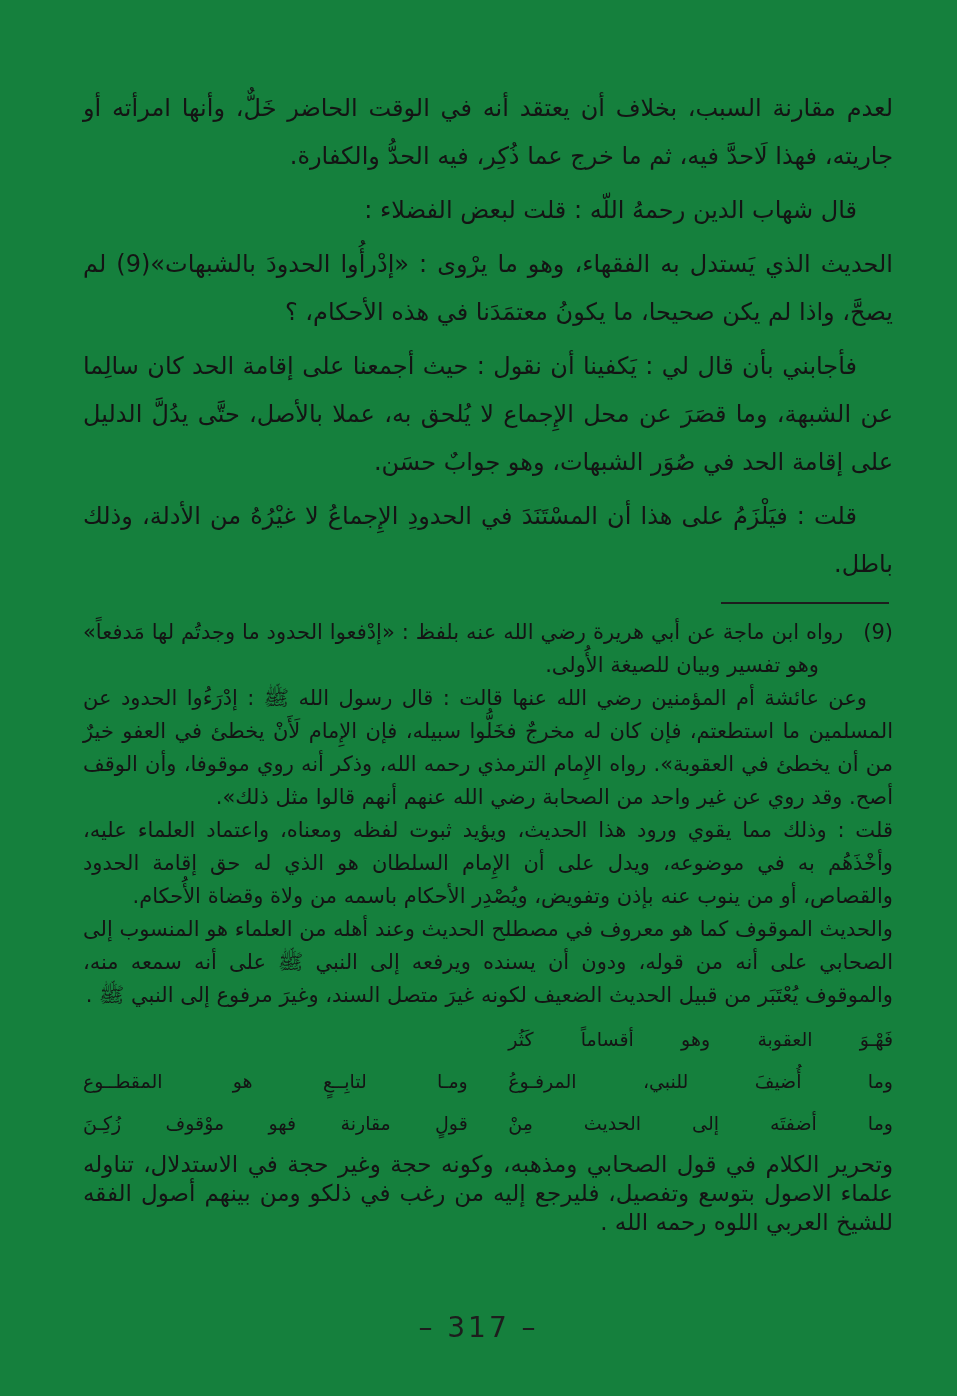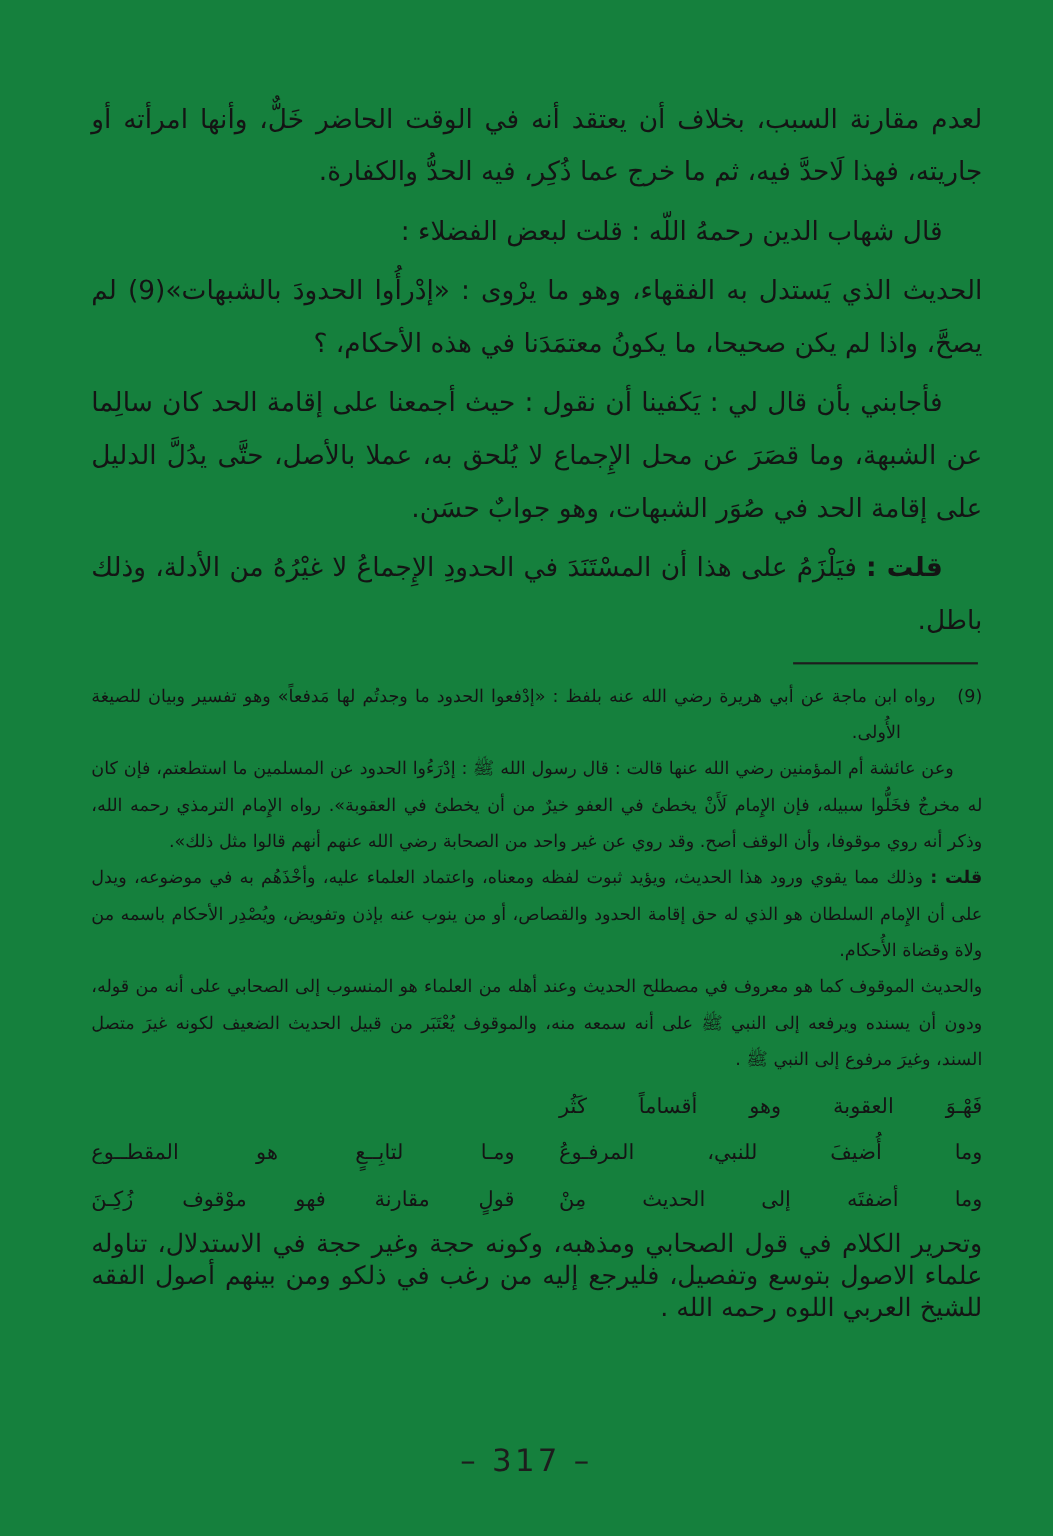--- a/index.html
+++ b/index.html
@@ -24,34 +24,34 @@
     width: 810px;
   }
   
   .mp {
     margin: 0 0 6px 0;
     font-size: 24px;
     line-height: 48px;
     text-align: justify;
   }
   .indent { text-indent: 36px; }
-  .b { font-weight: bold; }
+  .b { font-weight: normal; }
 
   
   .separator {
     width: 168px;
     height: 0;
     border-top: 2px solid #1d1d1d;
     margin: 14px 4px 12px auto;
   }
 
   
   .fn {
     margin: 0;
-    font-size: 16px;
+    font-size: 21px;
     line-height: 33px;
     text-align: justify;
   }
   .fn-hang {
     padding-right: 74px;
     text-indent: -74px;
   }
   .fn-marker {
     margin-left: 20px;
     letter-spacing: 1px;

